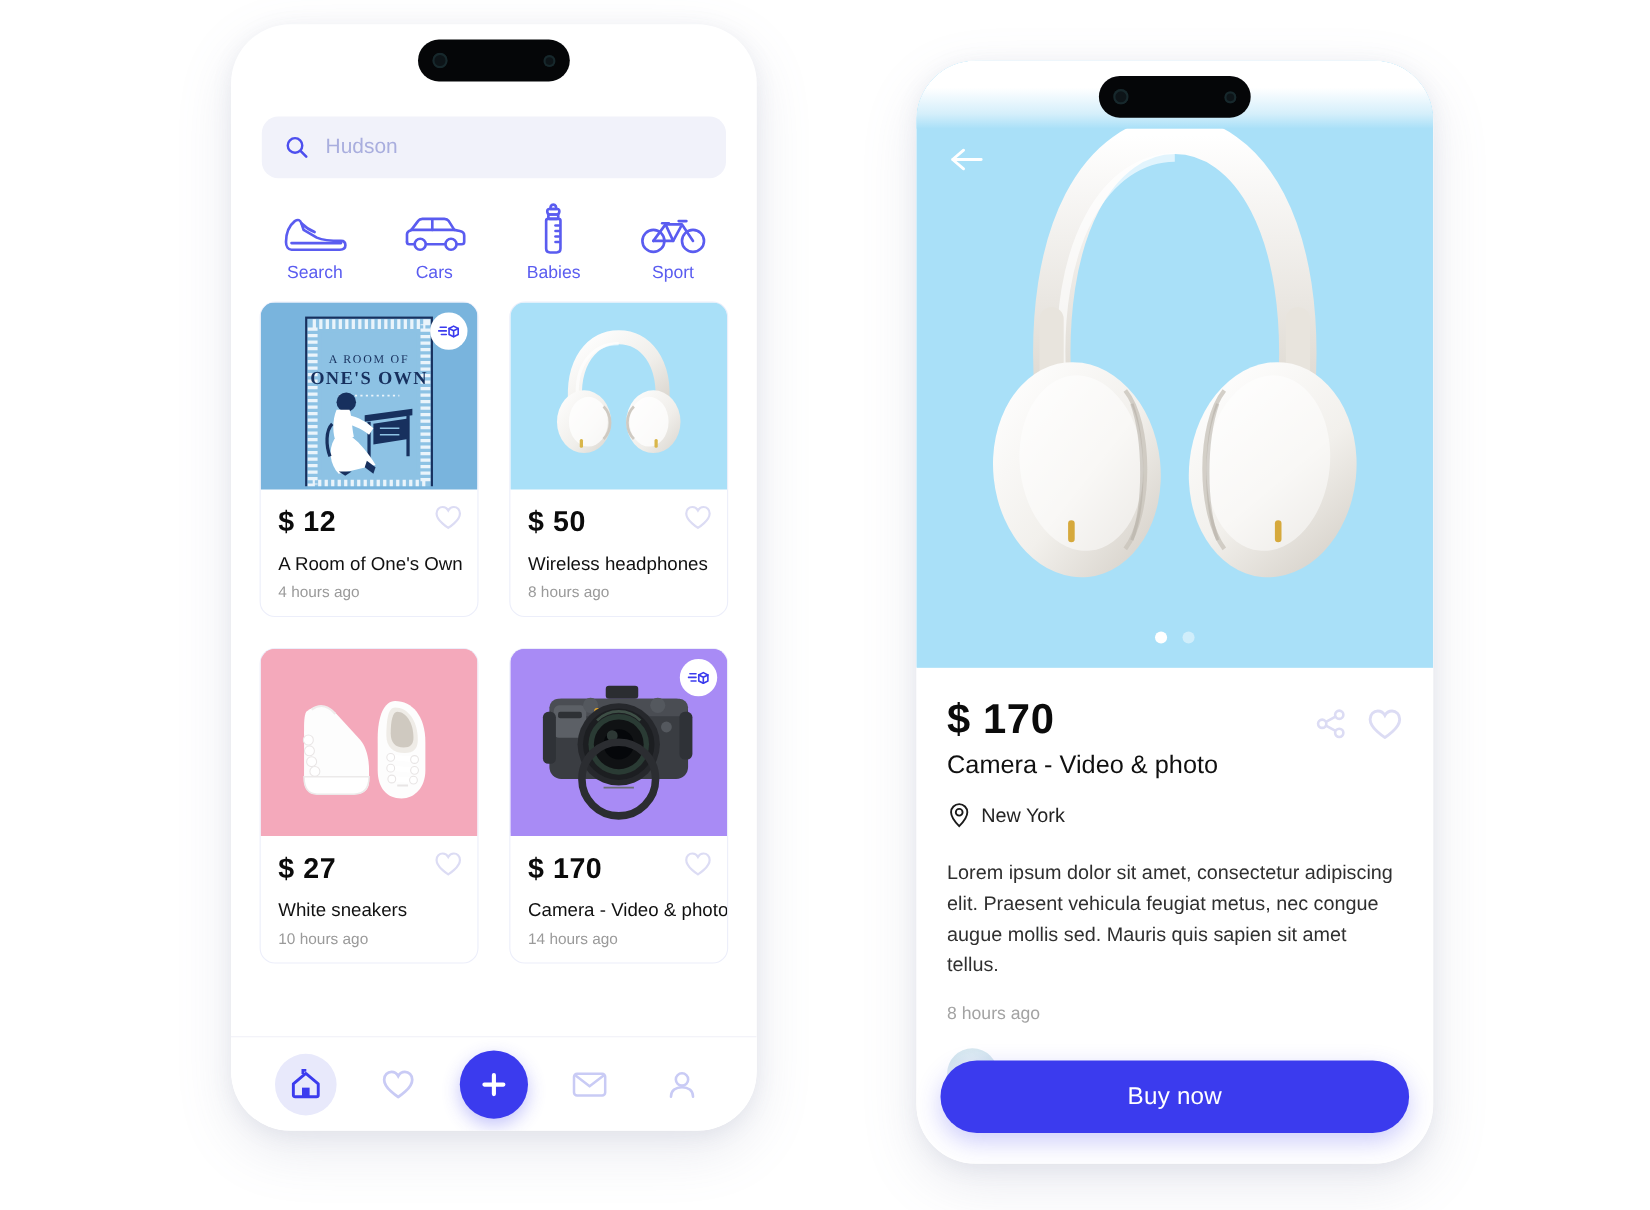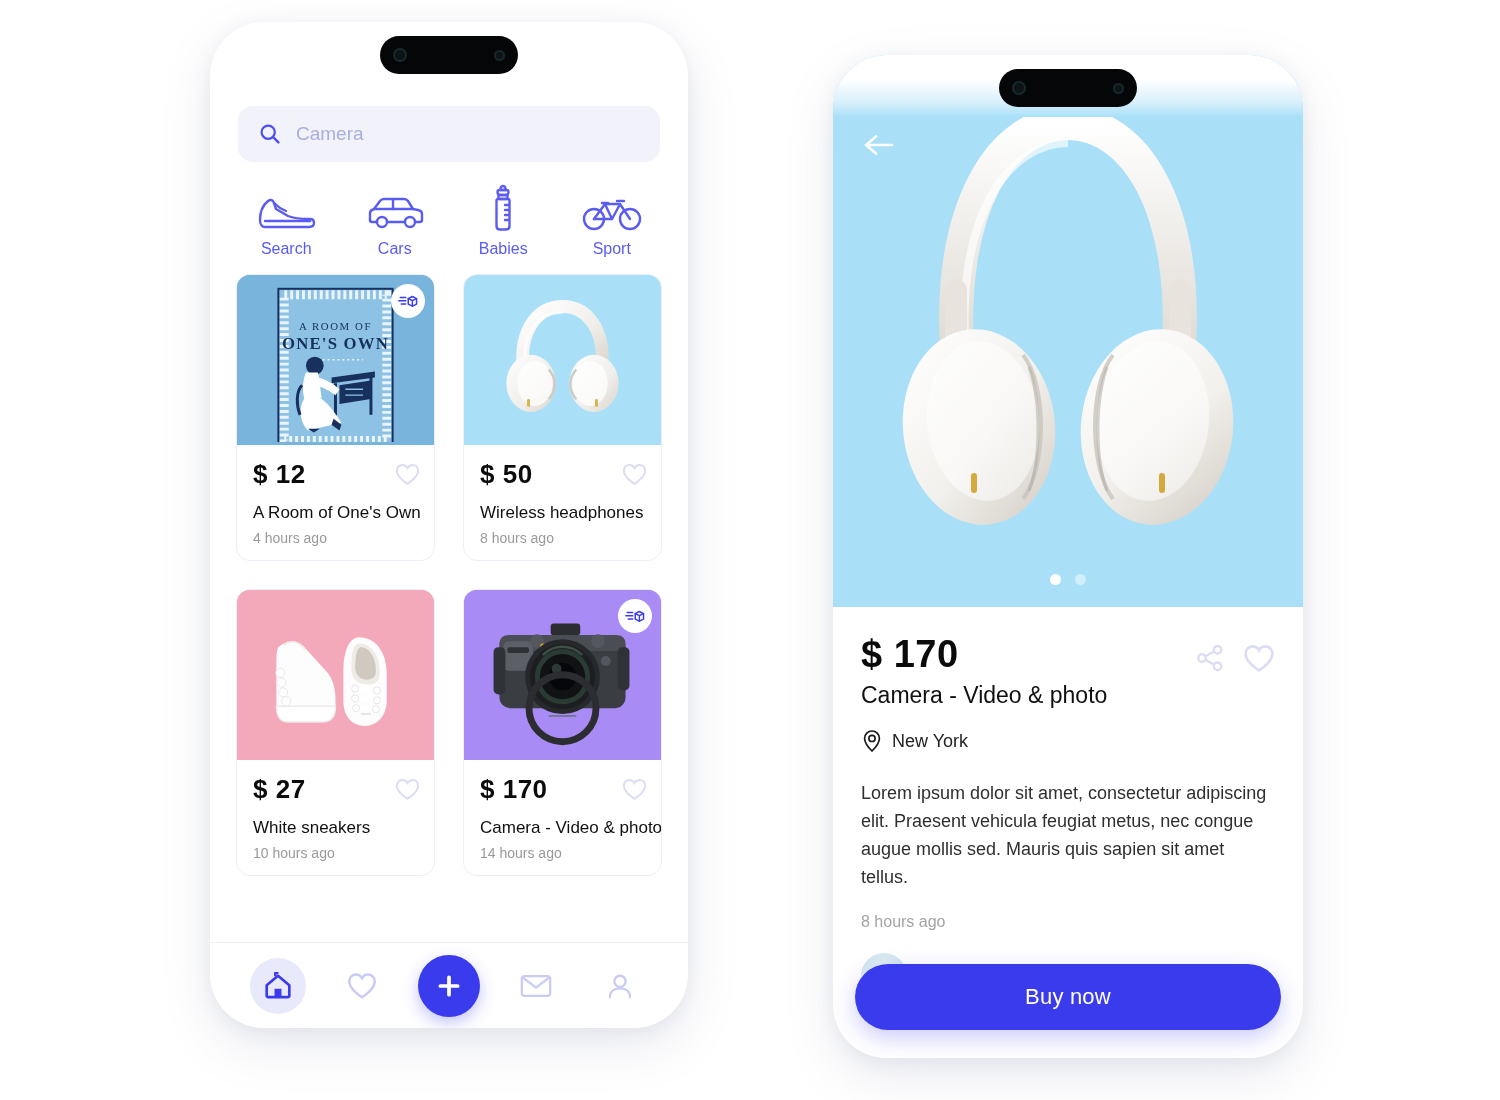--- a/index.html
+++ b/index.html
@@ -66,21 +66,21 @@
   .grid { display: grid; grid-template-columns: 1fr 1fr; gap: 28px; padding: 16px 26px 0 26px; }
   .card {
     border: 1px solid #eceefa; border-radius: 14px; background:#fff; overflow: hidden;
   }
   .card-img { position: relative; height: 170px; overflow: hidden; }
   .badge {
     position: absolute; right: 9px; top: 9px; width: 34px; height: 34px;
     border-radius: 50%; background: #fff; display: flex; align-items: center; justify-content: center;
   }
   .card-body { padding: 14px 14px 14px 16px; }
-  .price-row { display: flex; align-items: center; justify-content: space-between; }
+  .price-row { display: flex; align-items: flex-start; justify-content: space-between; }
   .price { font-size: 26px; font-weight: 700; color: #0b0b0b; letter-spacing: .5px; }
   .card-name { font-size: 17px; color: #101010; margin-top: 13px; white-space: nowrap; }
   .card-time { font-size: 14px; color: #9a9a9a; margin-top: 7px; }
 
   
   .tabbar {
     position: absolute; left: 0; right: 0; bottom: 0; height: 86px;
     background: #fff; border-top: 1px solid #f0f1f8;
     display: flex; align-items: center; justify-content: space-around;
     padding: 0 26px; z-index: 30;
@@ -169,21 +169,21 @@
         <span class="lens"></span>
         <span class="lens small"></span>
       </div>
 
       <div class="search-wrap">
         <div class="search-bar">
           <svg width="24" height="24" viewBox="0 0 24 24">
             <circle cx="10.2" cy="10.2" r="6.6" stroke="#4d4fee" stroke-width="2.2" fill="none"></circle>
             <path d="M15.2 15.2 L20.4 20.4" stroke="#4d4fee" stroke-width="2.4" stroke-linecap="round"></path>
           </svg>
-          <span class="search-ph">Camera</span>
+          <span class="search-ph">Hudson</span>
         </div>
       </div>
 
       <div class="cats">
 
         <div class="cat">
           <div class="cat-icon">
             <svg width="62" height="40" viewBox="0 0 62 40">
               <g fill="none" stroke="#5a5cf0" stroke-width="2.4" stroke-linecap="round" stroke-linejoin="round">
                 <path d="M5 28 C5 20 8 13 13 9 C16 7 18 8 19 11 L21 17 L33 24 C40 27 48 27 55 27 C58 27 59 29 59 31 C59 34 57 35 54 35 L10 35 C7 35 5 32 5 28 Z"></path>

